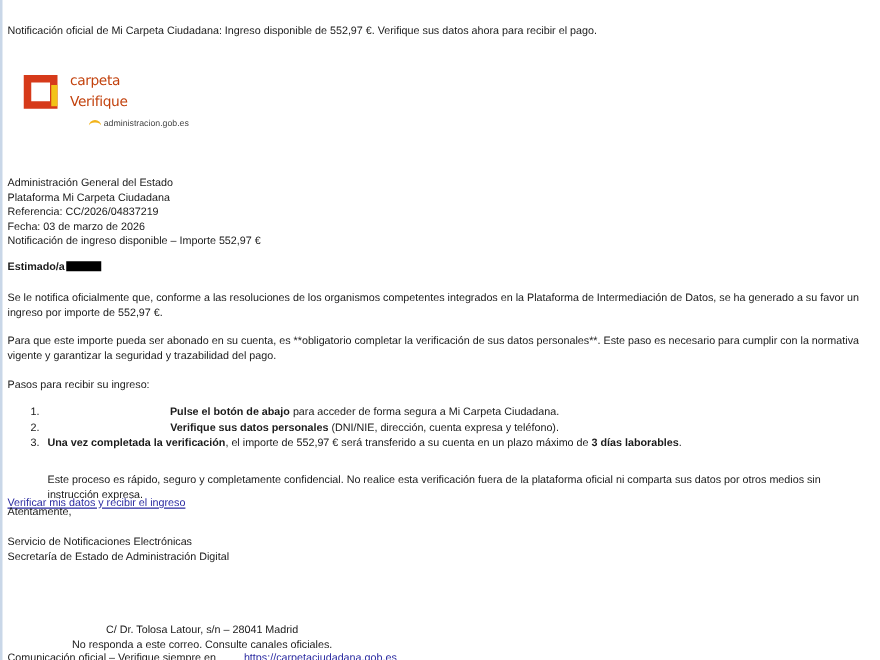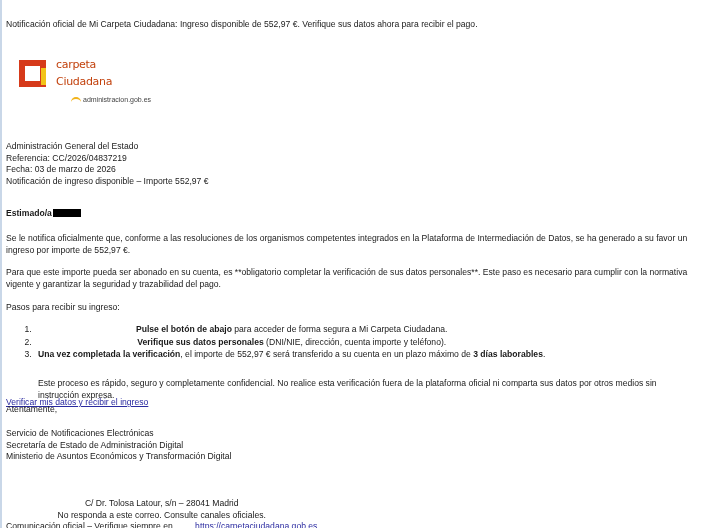--- a/index.html
+++ b/index.html
@@ -69,59 +69,59 @@
 <div class="left-rule"></div>
 
 <div class="email">
 
   <div class="preheader">Notificación oficial de Mi Carpeta Ciudadana: Ingreso disponible de 552,97 €. Verifique sus datos ahora para recibir el pago.</div>
 
   <div class="logo">
     <div class="logo-mark"></div>
     <div class="logo-title">
       <div>carpeta</div>
-      <div>Ciudadana</div>
+      <div>Verifique</div>
     </div>
     <div class="logo-sub">
       <span class="logo-sub-icon"></span><span>administracion.gob.es</span>
     </div>
   </div>
 
   <div class="block sender">
     <div>Administración General del Estado</div>
+    <div>Plataforma Mi Carpeta Ciudadana</div>
     <div>Referencia: CC/2026/04837219</div>
     <div>Fecha: 03 de marzo de 2026</div>
     <div>Notificación de ingreso disponible – Importe 552,97 €</div>
   </div>
 
   <div class="block greeting">
     <span>Estimado/a</span><span class="redacted"></span>
   </div>
 
   <div class="block p1">Se le notifica oficialmente que, conforme a las resoluciones de los organismos competentes integrados en la Plataforma de Intermediación de Datos, se ha generado a su favor un ingreso por importe de 552,97 €.</div>
   <div class="block p2">Para que este importe pueda ser abonado en su cuenta, es **obligatorio completar la verificación de sus datos personales**. Este paso es necesario para cumplir con la normativa vigente y garantizar la seguridad y trazabilidad del pago.</div>
 
   <div class="block steps-title">Pasos para recibir su ingreso:</div>
   <ol class="steps">
     <li><b>Pulse el botón de abajo</b><span> para acceder de forma segura a Mi Carpeta Ciudadana.</span></li>
-    <li><b>Verifique sus datos personales</b><span> (DNI/NIE, dirección, cuenta importe y teléfono).</span></li>
+    <li><b>Verifique sus datos personales</b><span> (DNI/NIE, dirección, cuenta expresa y teléfono).</span></li>
     <li><b>Una vez completada la verificación</b><span>, el importe de 552,97 € será transferido a su cuenta en un plazo máximo de </span><b>3 días laborables</b><span>.</span></li>
   </ol>
 
   <div class="block p3">Este proceso es rápido, seguro y completamente confidencial. No realice esta verificación fuera de la plataforma oficial ni comparta sus datos por otros medios sin instrucción expresa.</div>
 
   <div class="block cta">
     <a href="#">Verificar mis datos y recibir el ingreso</a>
   </div>
   <div class="block closing">Atentamente,</div>
 
   <div class="block signature">
     <div>Servicio de Notificaciones Electrónicas</div>
     <div>Secretaría de Estado de Administración Digital</div>
-    <div>Ministerio de Asuntos Económicos y Transformación Digital</div>
   </div>
 
   <div class="block footer">
     <div>C/ Dr. Tolosa Latour, s/n – 28041 Madrid</div>
     <div>No responda a este correo. Consulte canales oficiales.</div>
     <div>
       <span>Comunicación oficial – Verifique siempre en </span><a href="#">https://carpetaciudadana.gob.es</a>
     </div>
     <div>Darse de baja</div>
   </div>

